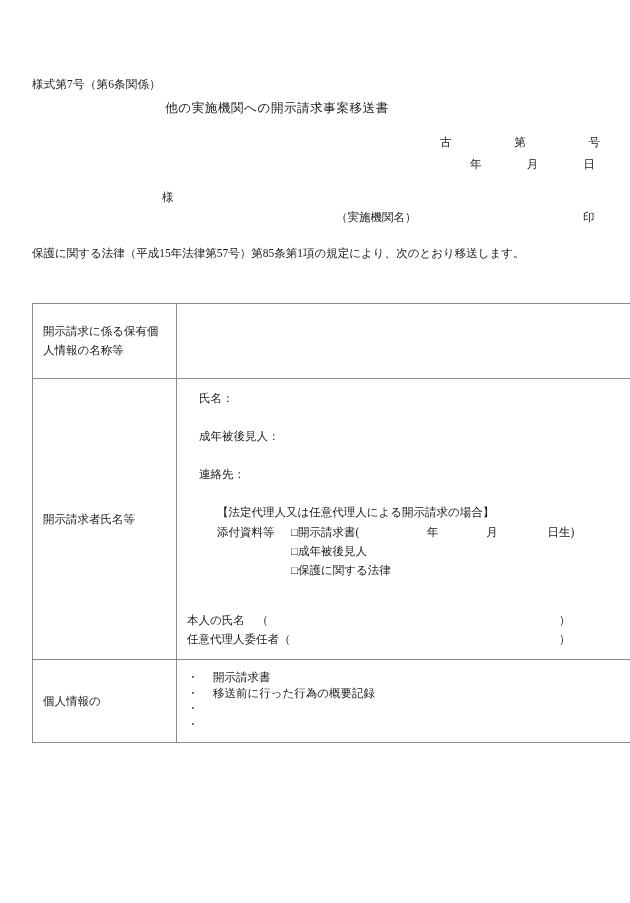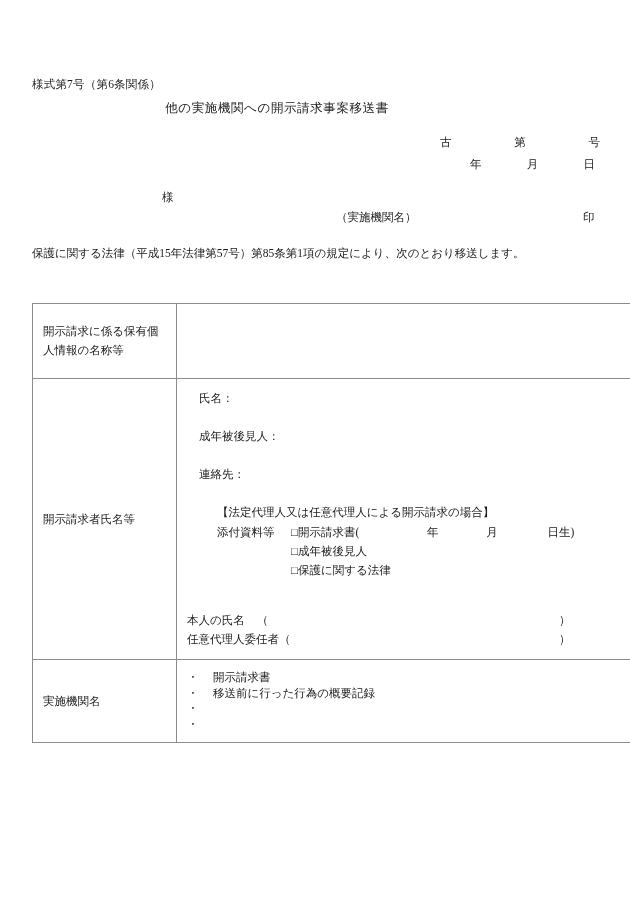--- a/index.html
+++ b/index.html
@@ -261,21 +261,21 @@
                 <span class="pname">任意代理人委任者</span><span class="open-paren">（</span><span class="close-paren">）</span>
               </div>
             </div>
 
           </div>
         </td>
       </tr>
 
       <tr class="row3">
         <td class="col-label">
-          <div class="label-cell">実施機関名</div>
+          <div class="label-cell">個人情報の</div>
         </td>
         <td>
           <div class="value-cell">
             <ul class="attach-list">
               <li class="attach-item">
                 <span class="attach-bullet">・</span>
                 <span class="attach-text">開示請求書</span>
               </li>
               <li class="attach-item">
                 <span class="attach-bullet">・</span>

